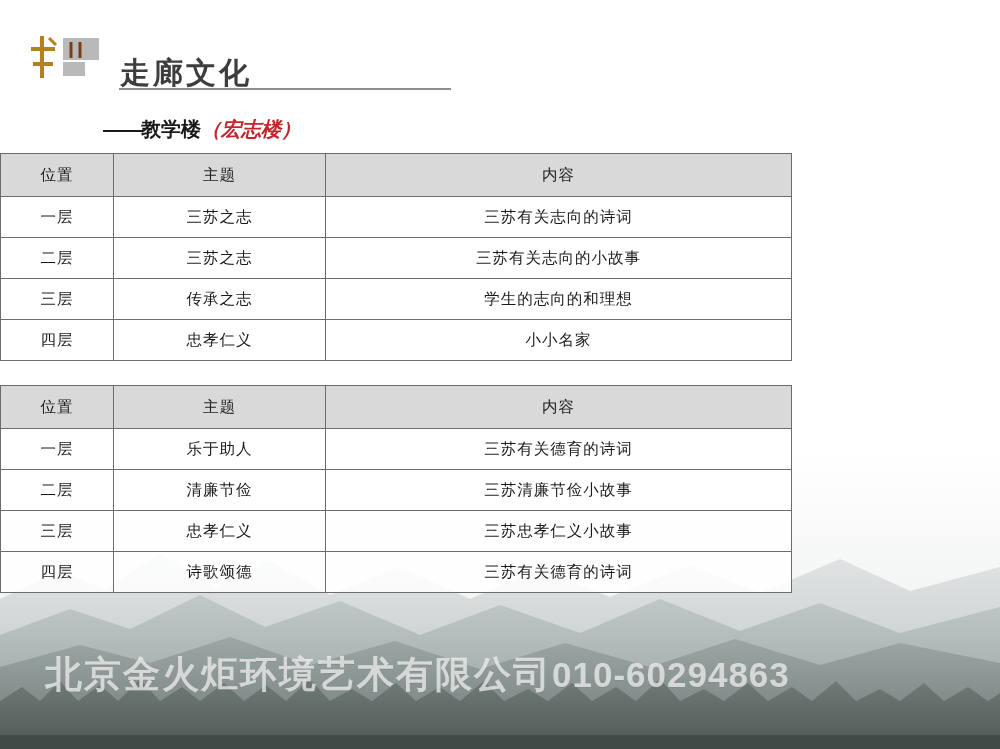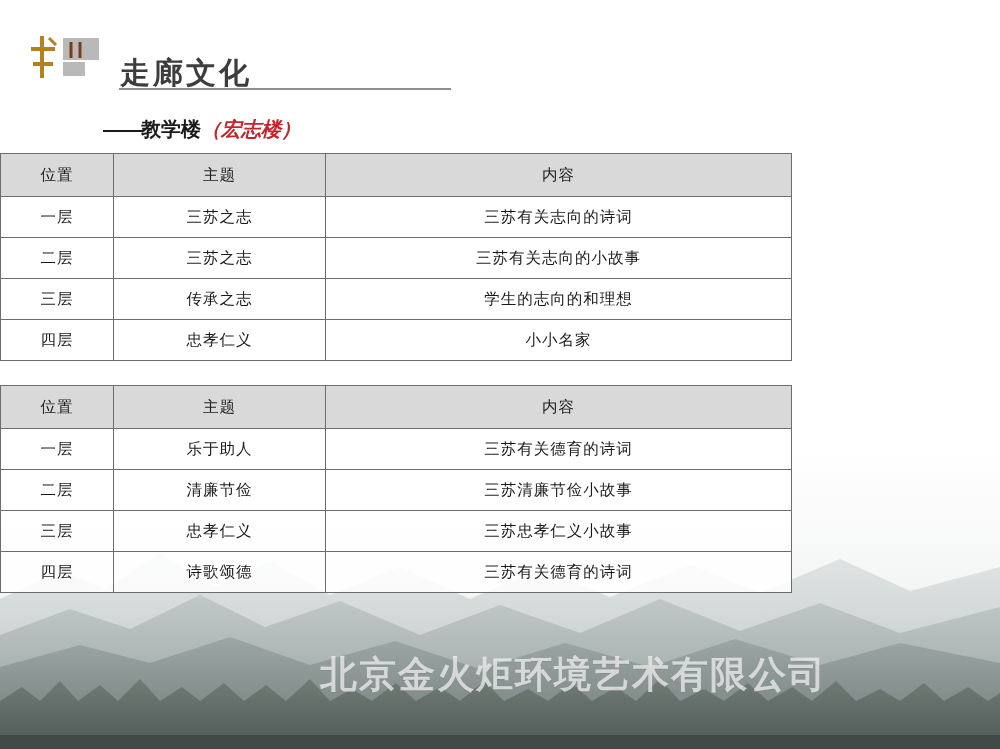--- a/index.html
+++ b/index.html
@@ -31,21 +31,21 @@
   .watermark {
     position: absolute;
     left: 0;
     top: 645px;
     width: 872px;
     height: 60px;
     z-index: 3;
     pointer-events: none;
     display: flex;
     align-items: center;
-    justify-content: flex-end;
+    justify-content: flex-start;
     padding: 0 45px;
     box-sizing: border-box;
   }
   .watermark-text {
     font-size: 37px;
     font-weight: bold;
     letter-spacing: 2px;
     color: rgba(255,255,255,0.66);
     text-shadow: 0 1px 0 rgba(120,120,120,0.30);
     white-space: nowrap;
@@ -282,13 +282,14 @@
           <td>三苏有关德育的诗词</td>
         </tr>
       </tbody>
     </table>
   </div>
 
 </div>
 
 <div class="watermark">
   <div class="watermark-text">北京金火炬环境艺术有限公司</div>
+  <div class="watermark-phone">010-60294863</div>
 </div>
 
 </body></html>

